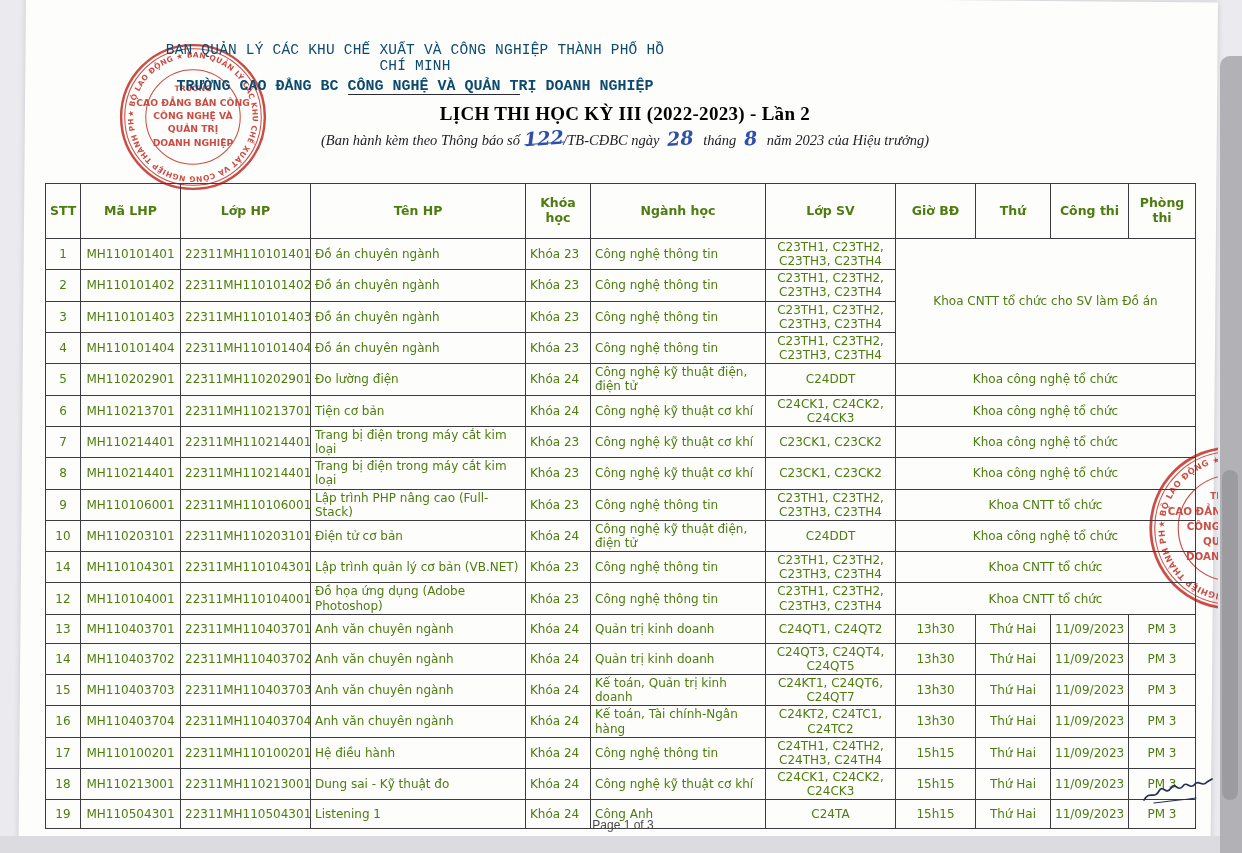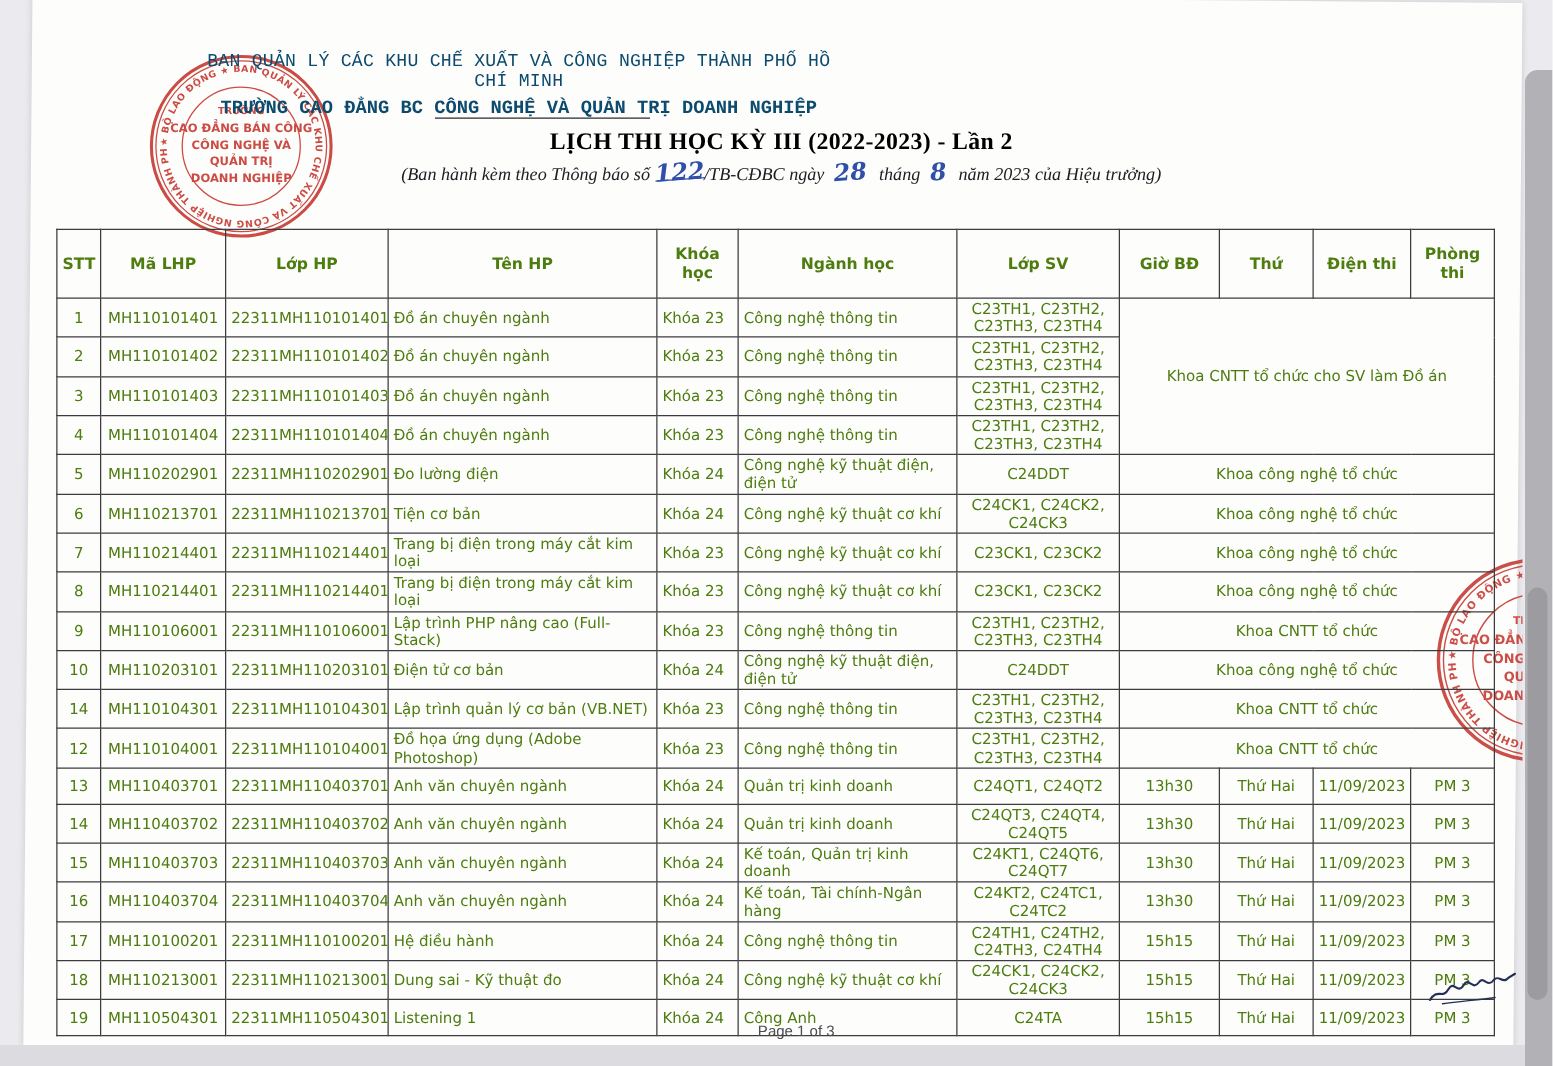--- a/index.html
+++ b/index.html
@@ -46,21 +46,21 @@
      font-family:"DejaVu Sans",sans-serif;font-size:12px;color:#4d7c0f;}
   .sched th,.sched td{border:1.2px solid #3c3c40;padding:1px 4px;vertical-align:middle;
      line-height:1.18;overflow:hidden;}
   .sched thead th{height:52px;font-size:12.5px;font-weight:bold;text-align:center;}
   .sched tbody td{height:26px;}
   .c-center{text-align:center;}
   .c-left{text-align:left;}
   .lop-sv{white-space:pre-line;text-align:center;}
   .note-cell{text-align:center;}
 
-  .footer{position:absolute;left:312px;top:818px;width:650px;text-align:center;z-index:2;
+  .footer{position:absolute;left:298px;top:818px;width:650px;text-align:center;z-index:2;
      font-size:12px;color:#4b4b50;}
   .signature{position:absolute;left:1140px;top:776px;z-index:2;}
 </style>
 </head>
 <body>
 
 <div class="page"></div>
 <div class="bottom-strip"></div>
 <div class="right-band"></div>
 <div class="scroll-thumb"></div>
@@ -122,21 +122,21 @@
       <tr id="headRow">
         <th>STT</th>
         <th>Mã LHP</th>
         <th>Lớp HP</th>
         <th>Tên HP</th>
         <th>Khóa học</th>
         <th>Ngành học</th>
         <th>Lớp SV</th>
         <th>Giờ BĐ</th>
         <th>Thứ</th>
-        <th>Điện thi</th>
+        <th>Công thi</th>
         <th>Phòng thi</th>
       </tr>
     </thead>
   <tbody id="bodyRows">
       <tr>
         <td class="c-center">1</td>
         <td class="c-center">MH110101401</td>
         <td class="c-center">22311MH110101401</td>
         <td class="c-left">Đồ án chuyên ngành</td>
         <td class="c-left">Khóa 23</td>

